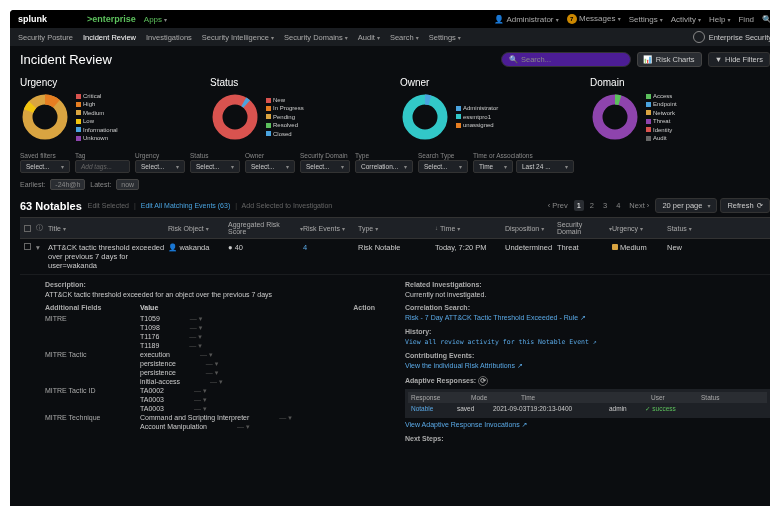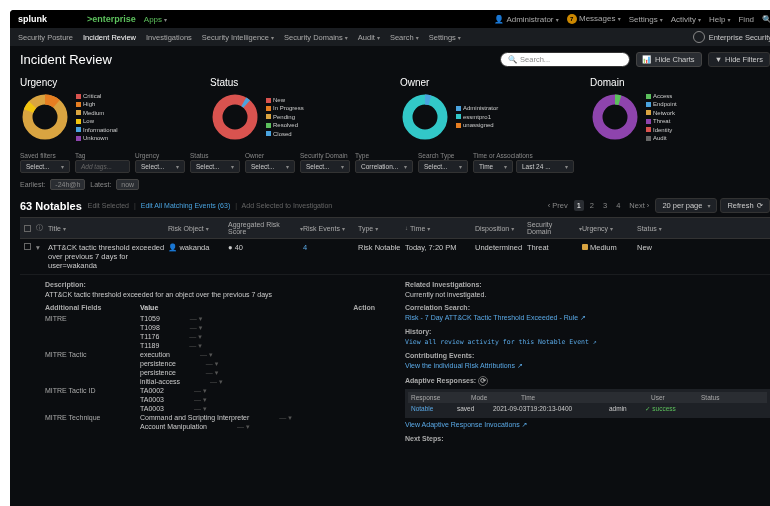--- a/index.html
+++ b/index.html
@@ -11,21 +11,21 @@
 .apps { margin-left:8px; color:#5cc05c; font-size:8px; }
 .tr { margin-left:auto; display:flex; gap:8px; align-items:center; color:#aaa; }
 .tr .badge { background:#cc8800; color:#000; border-radius:50%; width:10px; height:10px; display:inline-flex; align-items:center; justify-content:center; font-size:6px; font-weight:bold; }
 .subnav { display:flex; align-items:center; height:18px; background:#1a1d21; padding:0 8px; gap:10px; font-size:7.5px; color:#aaa; }
 .subnav .active { color:#fff; }
 .subnav .right { margin-left:auto; display:flex; align-items:center; gap:4px; color:#ccc; }
 .subnav .es-icon { width:12px; height:12px; border:1px solid #888; border-radius:50%; display:inline-block; }
 .header { display:flex; align-items:center; padding:6px 10px; }
 .header h1 { color:#fff; font-size:13px; font-weight:normal; }
 .header-right { margin-left:auto; display:flex; gap:6px; }
-.search { background:#ffffff; border:1px solid #333; border-radius:10px; padding:2px 8px; width:130px; color:#888; font-size:7.5px; }
+.search { background:#4c1d95; border:1px solid #333; border-radius:10px; padding:2px 8px; width:130px; color:#888; font-size:7.5px; }
 .btn { background:#2a2d32; border:1px solid #444; border-radius:3px; padding:2px 6px; color:#ccc; font-size:7.5px; display:inline-flex; align-items:center; gap:3px; }
 .btn-alt { background:#1e2126; border:1px solid #333; }
 .charts { display:flex; padding:4px 10px 8px; gap:10px; }
 .chart { flex:1; }
 .chart-title { color:#fff; font-size:10px; margin-bottom:4px; }
 .chart-body { display:flex; align-items:center; gap:6px; }
 .donut { width:50px; height:50px; }
 .legend { font-size:6px; line-height:1.4; }
 .legend div { display:flex; align-items:center; gap:2px; }
 .sq { width:5px; height:5px; display:inline-block; }
@@ -43,21 +43,21 @@
 .nb-actions .link { color:#4aa3df; }
 .nb-actions .sep { color:#444; margin:0 3px; }
 .pager { margin-left:auto; display:flex; gap:3px; align-items:center; font-size:7.5px; }
 .pg { color:#888; padding:1px 3px; }
 .pg.active { background:#2a2d32; border-radius:2px; color:#fff; }
 .table { padding:0 10px; }
 .thead { display:flex; background:#1e2126; padding:3px 4px; font-size:7px; color:#aaa; border-top:1px solid #333; border-bottom:1px solid #333; }
 .th { display:flex; align-items:center; gap:2px; }
 .chk { width:7px; height:7px; border:1px solid #666; display:inline-block; }
 .trow { display:flex; padding:4px; font-size:7.5px; border-bottom:1px solid #1a1c1f; align-items:flex-start; }
-.c-chk{width:12px}.c-exp{width:12px}.c-title{width:120px}.c-robj{width:60px}.c-score{width:75px}.c-rev{width:55px}.c-type{width:47px}.c-time{width:70px}.c-disp{width:52px}.c-dom{width:55px}.c-urg{width:55px}.c-stat{width:30px}
+.c-chk{width:12px}.c-exp{width:12px}.c-title{width:120px}.c-robj{width:60px}.c-score{width:75px}.c-rev{width:55px}.c-type{width:77px}.c-time{width:70px}.c-disp{width:52px}.c-dom{width:55px}.c-urg{width:55px}.c-stat{width:30px}
 .expand { padding:6px 10px 10px 35px; font-size:7px; display:flex; gap:30px; }
 .exp-left { width:330px; }
 .exp-right { flex:1; }
 .exp-h { color:#aaa; font-weight:bold; margin-bottom:3px; font-size:7px; }
 .exp-sec { margin-bottom:6px; }
 .kvrow { display:flex; margin-bottom:1px; }
 .kvk { width:95px; color:#aaa; }
 .kvv { color:#ccc; }
 .kvv .dash { color:#555; margin-left:30px; }
 .bluelink { color:#5aa9e6; }
@@ -106,21 +106,21 @@
         <span>Enterprise Security</span>
       </div>
   </div>
 
   <div class="header">
     <h1>Incident Review</h1>
     <div class="header-right">
       <div class="search">🔍 <span>Search...</span></div>
       <div class="btn">
           <span>📊</span>
-          <span>Hide Charts</span>
+          <span>Risk Charts</span>
         </div>
       <div class="btn btn-alt">
           <span>▼</span>
           <span>Hide Filters</span>
         </div>
     </div>
   </div>
 
   <div class="charts">
     <div class="chart">

